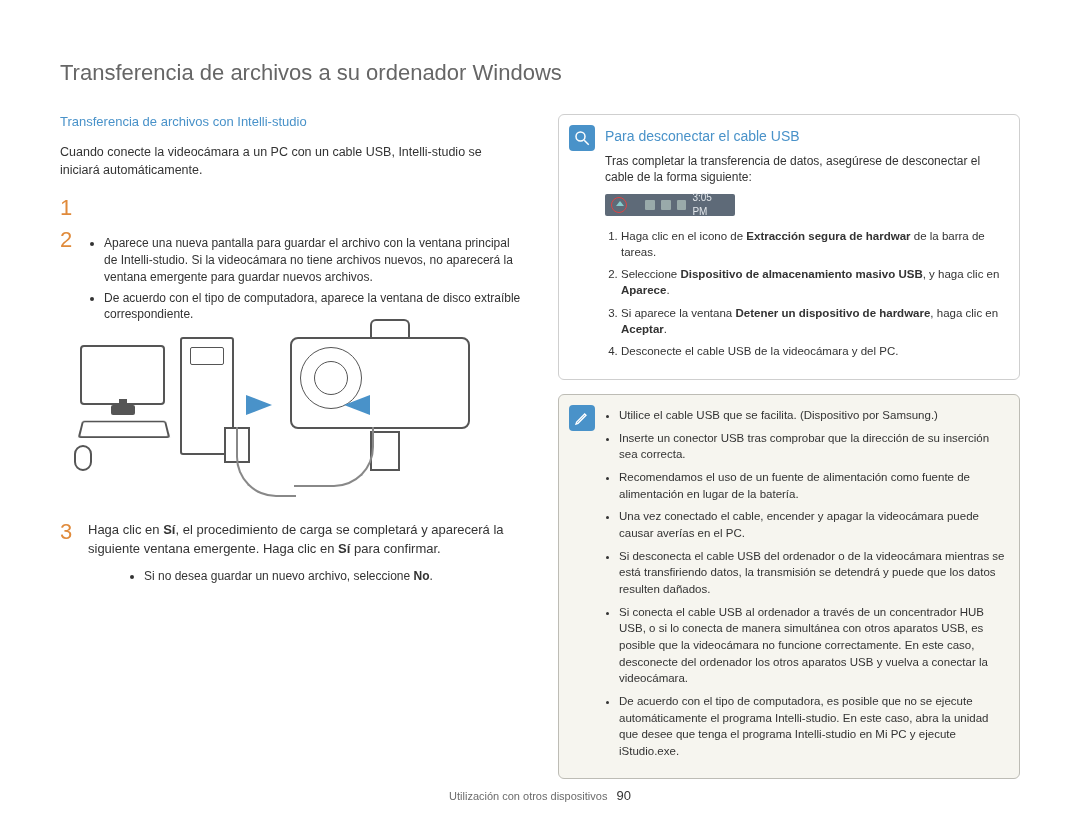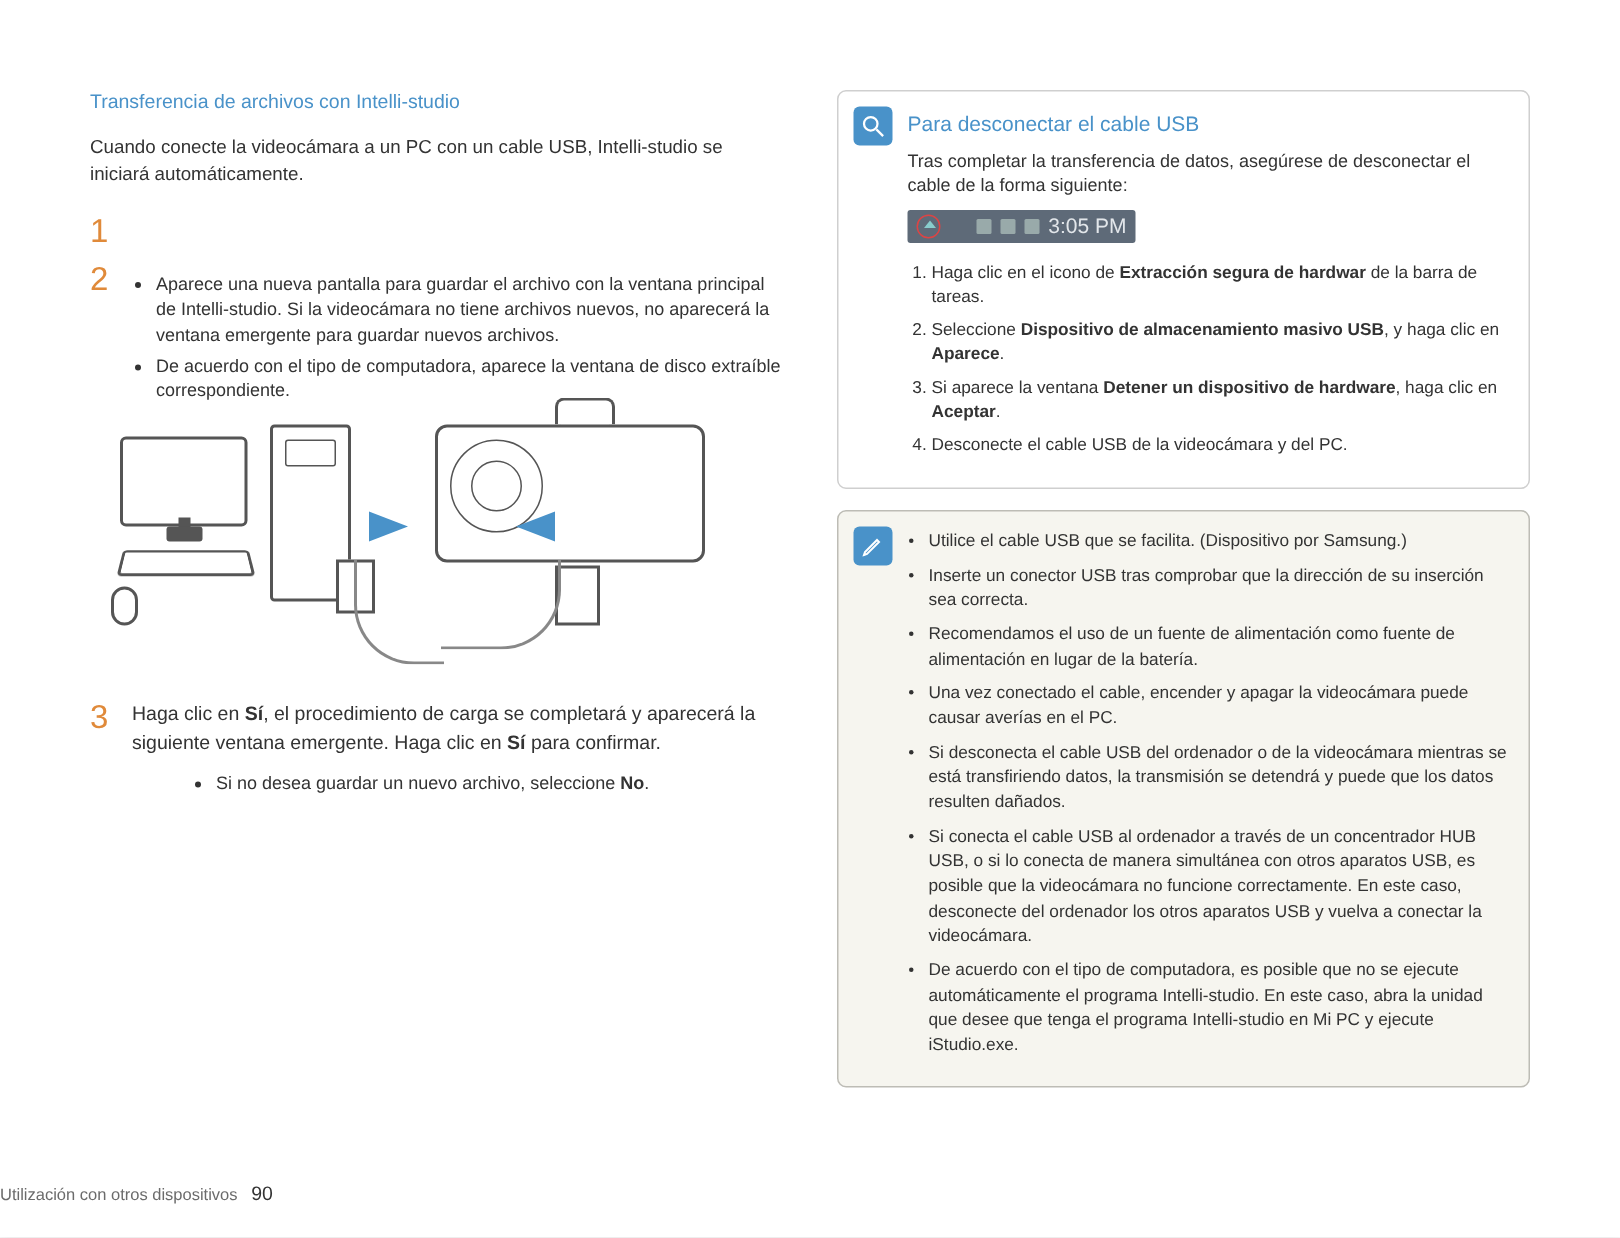--- a/index.html
+++ b/index.html
@@ -131,23 +131,23 @@
   .info-block .blk-icon {
     position:absolute; left:10px; top:10px;
     width:26px;height:26px;background:var(--blue);border-radius:4px;
     display:flex;align-items:center;justify-content:center;
   }
   .info-block .blk-icon svg { stroke:#fff; fill:none; stroke-width:2;}
   .info-block h3 {
     color: var(--blue); font-weight:400; font-size:14px; margin:2px 0 6px 0;
   }
   .taskbar {
-    width:152px;height:22px;background:#5e6a78;border-radius:2px;
+    width:130px;height:22px;background:#5e6a78;border-radius:2px;
     margin:8px 0 12px 0; position:relative; display:flex;align-items:center;
-    font-size:14px;color:#e2e6ea;justify-content:flex-end;padding-right:6px;gap:6px;padding-left:40px;
+    font-size:10px;color:#e2e6ea;justify-content:flex-end;padding-right:6px;gap:6px;padding-left:40px;
   }
   .taskbar .eject { position:absolute; left:6px; top:3px; width:16px;height:16px;border:1.5px solid #d44; border-radius:50%;}
   .taskbar .eject:before{content:"";position:absolute;left:4px;top:3px;border-left:4px solid transparent;border-right:4px solid transparent;border-bottom:5px solid #8cc;}
   .taskbar .ic { width:10px;height:10px;background:#9aa;border-radius:1px;}
   ol.ol-num { padding-left: 16px; margin: 4px 0 0 0;}
   ol.ol-num li { font-size: 11.5px; margin-bottom: 6px; line-height:1.4;}
 
   .note-box {
     background: var(--notebg);
     border:1px solid var(--noteborder);
@@ -160,29 +160,30 @@
   .note-box .blk-icon {
     position:absolute; left:10px; top:10px;
     width:26px;height:26px;background:var(--blue);border-radius:4px;
     display:flex;align-items:center;justify-content:center;color:#fff;
   }
   .note-box ul { margin:0; padding-left: 14px; }
   .note-box li { margin-bottom: 6px; }
 
   .footer {
     position:absolute; bottom:22px; left:0; right:0;
-    text-align:left; font-size:11px; color: var(--muted);
+    text-align:center; font-size:11px; color: var(--muted);
   }
   .footer .pnum { font-size:13px; color:#333; margin-left:6px;}
 </style>
 </head>
 <body>
 
 <div class="page">
 
+  <h1 class="page-title">Transferencia de archivos a su ordenador Windows</h1>
 
   <div class="cols">
 
     <div class="col col-left">
       <h2 class="section-blue">Transferencia de archivos con Intelli-studio</h2>
       <p class="intro">Cuando conecte la videocámara a un PC con un cable USB, Intelli-studio se iniciará automáticamente.</p>
 
 
       <div class="step">
         <div class="step-num">1</div>

